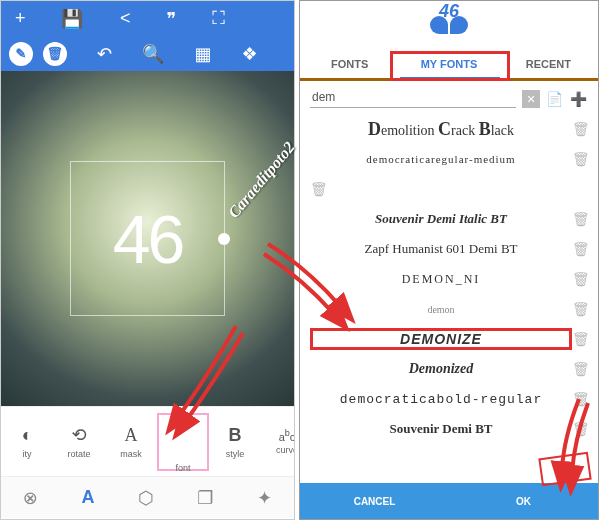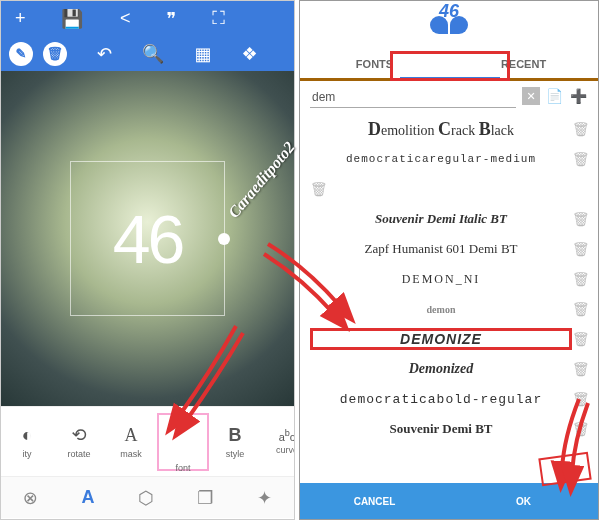--- a/index.html
+++ b/index.html
@@ -39,40 +39,40 @@
   .logo46 .num { color: #3b7bdc; font-weight: bold; font-style: italic; font-size: 18px; position: absolute; top: -15px; left: 50%; transform: translateX(-50%);}
   .logo46 .bub { width: 18px; height: 18px; background: #3b7bdc; border-radius: 50% 50% 0 50%; }
   .logo46 .bub2 { width: 18px; height: 18px; background: #3b7bdc; border-radius: 50% 50% 50% 0; }
 
   .tabs-row { display: flex; height: 32px; align-items: center; border-bottom: 3px solid #a16207; position: relative; }
   .tab { flex: 1; text-align: center; font-size: 11px; font-weight: bold; color: #666; cursor: pointer; padding: 6px 0;}
   .tab.active { color: #3b7bdc; }
   .tab-highlight { position: absolute; border: 3px solid #e03030; top: 2px; left: 90px; width: 120px; height: 30px; pointer-events: none; }
   .tab-underline { position: absolute; bottom: -1px; left: 100px; width: 100px; height: 2px; background: #3b7bdc; }
 
-  .search-row { display: flex; align-items: flex-start; padding: 6px 10px; gap: 6px; }
+  .search-row { display: flex; align-items: flex-end; padding: 6px 10px; gap: 6px; }
   .search-input { flex: 1; border: none; border-bottom: 1px solid #aaa; font-size: 12px; padding: 3px 2px; outline: none; color: #555; }
   .sicon { width: 18px; height: 18px; color: #777; font-size: 14px; cursor: pointer; display: flex; align-items: center; justify-content: center; }
   .sicon.close { background: #bbb; color: #fff; font-size: 11px; }
 
   .font-list { height: 338px; overflow: hidden; }
   .font-row { display: flex; align-items: center; height: 30px; padding: 0 10px; }
   .font-name { flex: 1; text-align: center; font-size: 13px; color: #333; white-space: nowrap; overflow: hidden; }
   .del-icon { color: #bbb; font-size: 14px; cursor: pointer; width: 16px; }
   .font-row.highlighted .font-name { border: 3px solid #e03030; padding: 0 6px; }
 
   
   .f0 { font-family: Georgia, serif; font-size: 14px; }
   .f0 .cap { font-size: 18px; font-weight: bold; }
-  .f1 { font-family: Liberation Mono, monospace; font-size: 11px; letter-spacing: 1px; text-transform: lowercase;}
+  .f1 { font-family: Liberation Serif, serif; font-size: 11px; letter-spacing: 1px; text-transform: lowercase;}
   .f2 { font-family: 'Courier New', monospace; font-size: 11px; letter-spacing: 1px; text-transform: lowercase;}
   .f3 { font-family: Georgia, serif; font-style: italic; font-weight: bold; font-size: 13px;}
   .f4 { font-family: 'Times New Roman', serif; font-size: 13px; }
   .f5 { font-family: 'Times New Roman', serif; letter-spacing: 2px; font-size: 12px;}
-  .f6 { font-family: cursive; font-size: 10px; color: #888; font-weight: bold; }
+  .f6 { font-family: cursive; font-size: 10px; color: #888; }
   .f7 { font-family: Impact, sans-serif; font-style: italic; font-weight: bold; letter-spacing: 1px; font-size: 14px;}
   .f8 { font-family: Georgia, serif; font-style: italic; font-weight: bold; font-size: 14px;}
   .f9 { font-family: 'Courier New', monospace; font-size: 13px; letter-spacing: 1px; text-transform: lowercase;}
   .f10 { font-family: Georgia, serif; font-weight: bold; font-size: 13px;}
   .f11 { font-family: 'Comic Sans MS', cursive; font-size: 13px; }
 
   .dialog-buttons { position: absolute; bottom: 0; left: 0; right: 0; height: 36px; background: #3b96e0; display: flex; }
   .dlg-btn { flex: 1; color: #fff; font-size: 10px; font-weight: bold; display: flex; align-items: center; justify-content: center; cursor: pointer; }
 
   
@@ -165,20 +165,21 @@
     <div class="right-header">
       <div class="logo46">
         <span class="num">46</span>
         <span class="bub"></span>
           <span class="bub2"></span>
       </div>
     </div>
 
     <div class="tabs-row">
       <div class="tab">FONTS</div>
+      <div class="tab active">MY FONTS</div>
       <div class="tab">RECENT</div>
       <div class="tab-underline"></div>
       <div class="tab-highlight"></div>
     </div>
 
     <div class="search-row">
       <input class="search-input" value="dem" style="">
       <span class="sicon close">✕</span>
       <span class="sicon">📄</span>
       <span class="sicon">➕</span>

